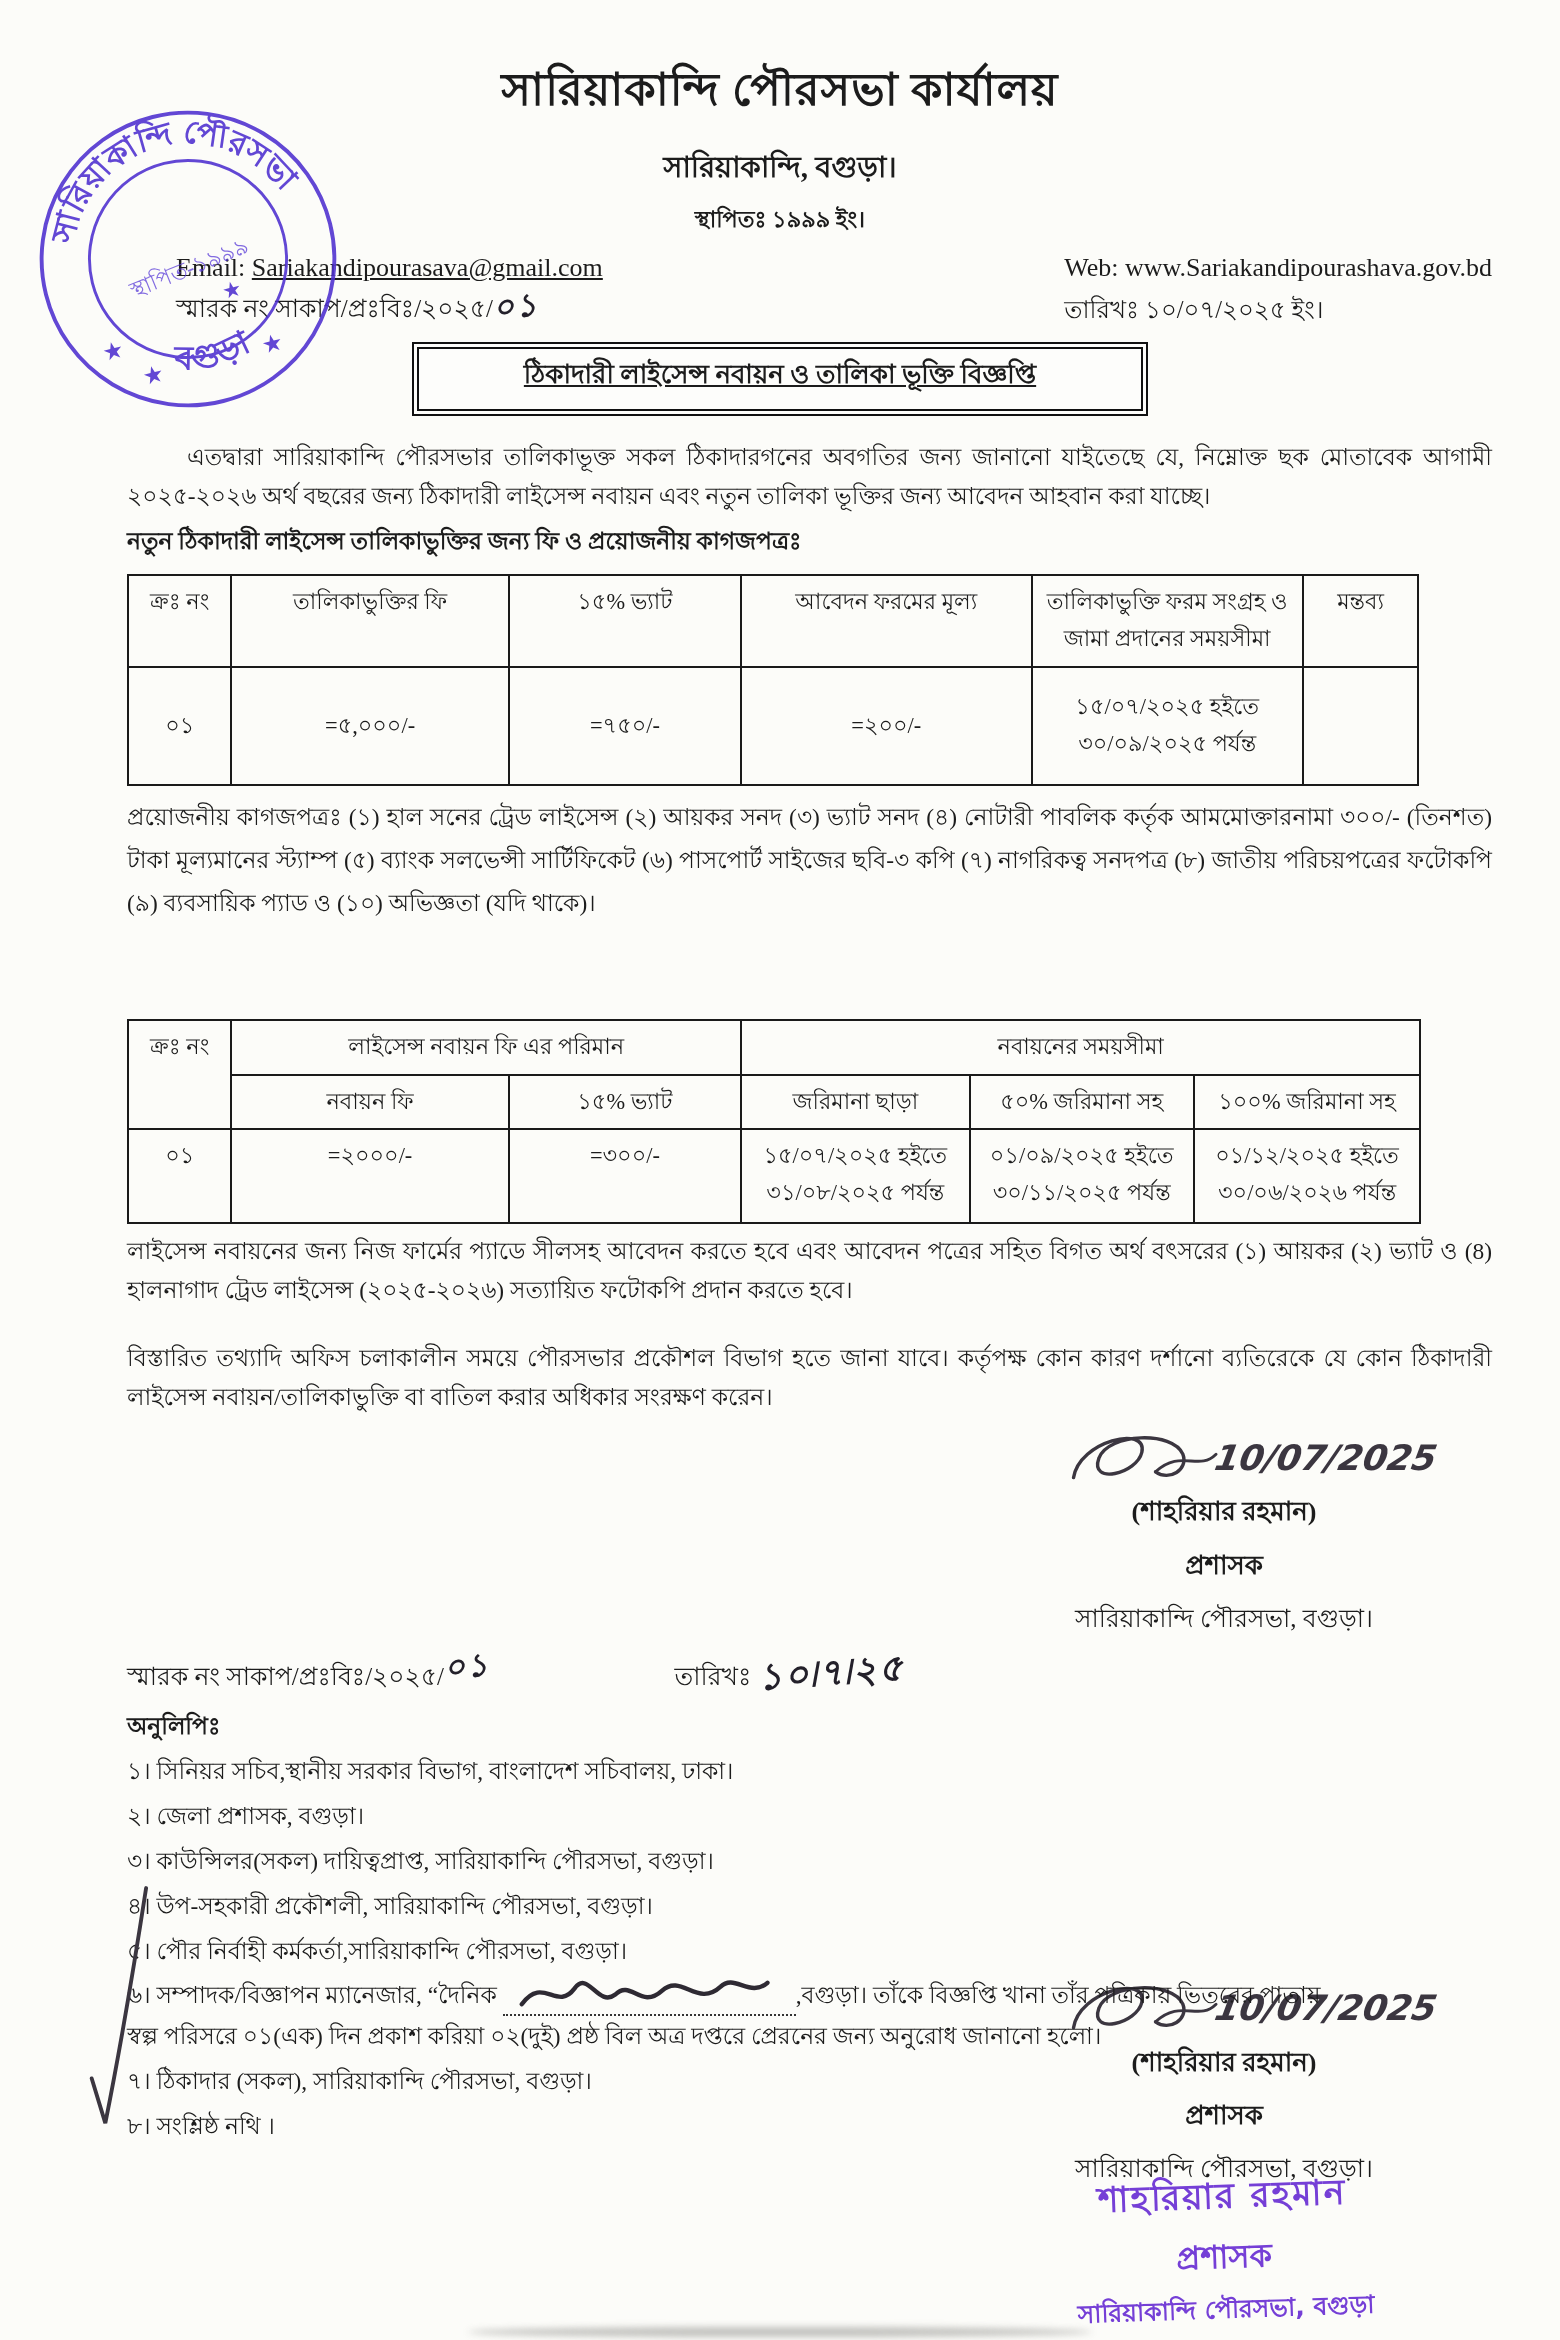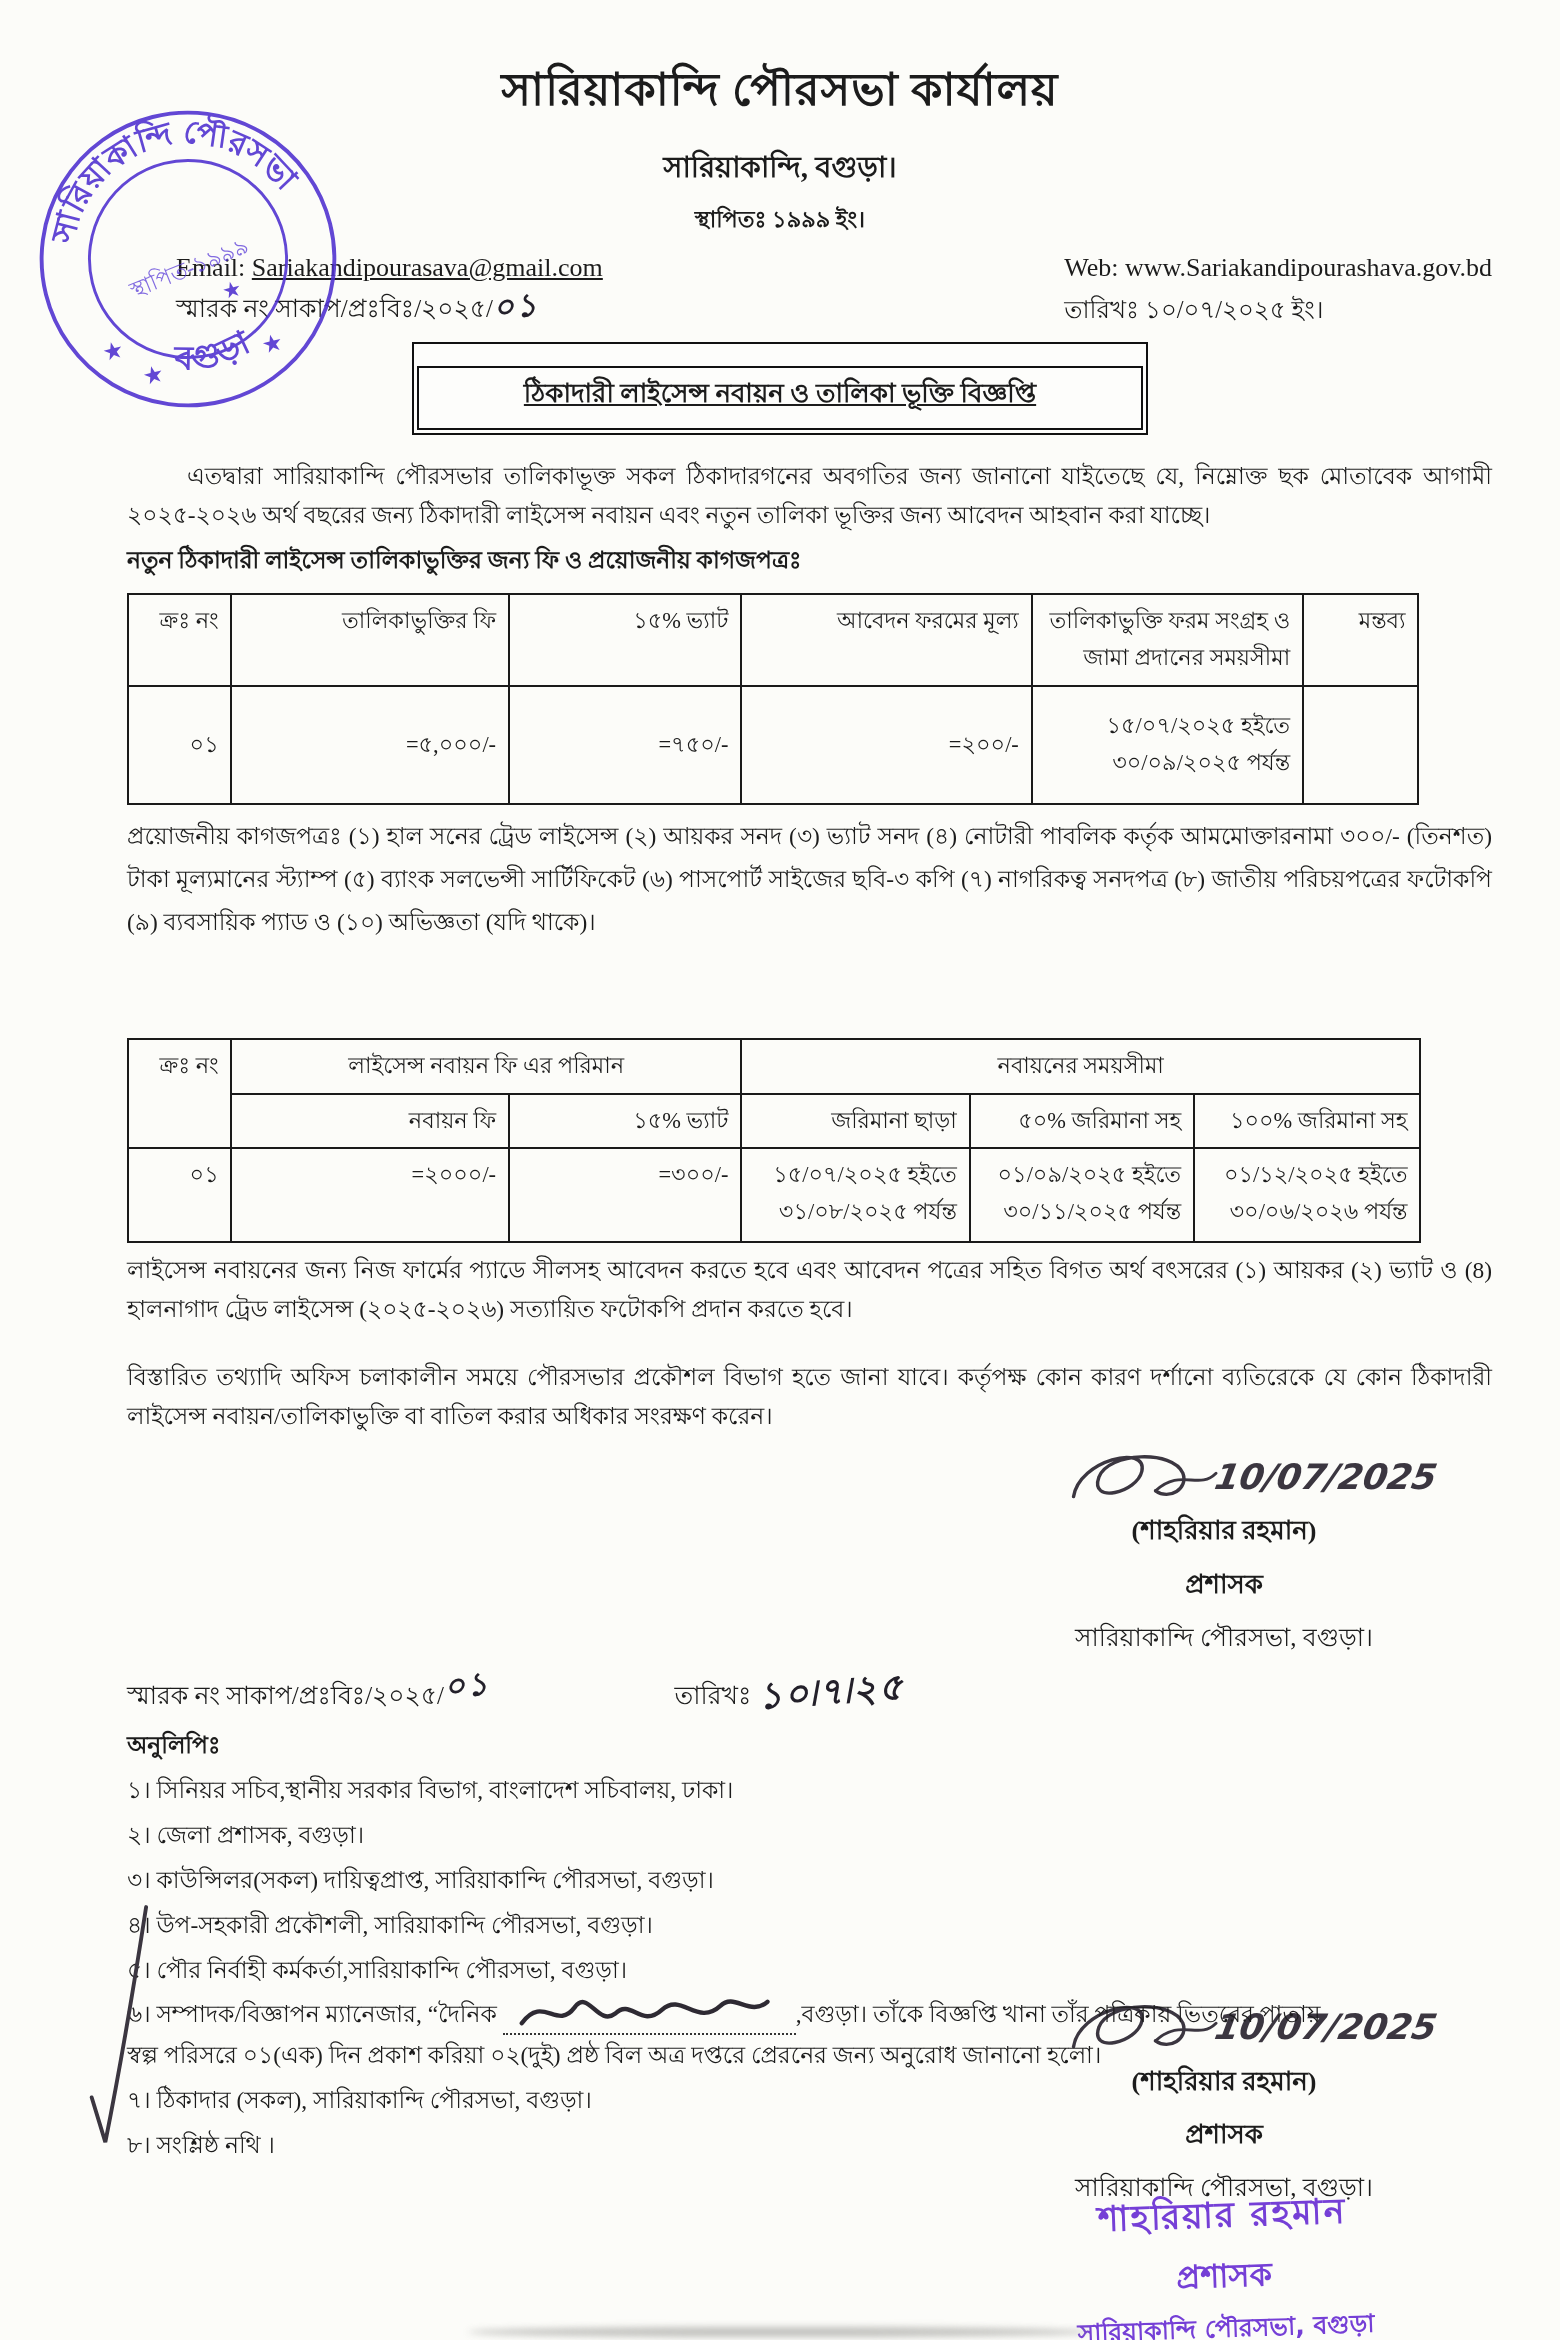--- a/index.html
+++ b/index.html
@@ -16,33 +16,33 @@
   .info-row{ display:flex;justify-content:space-between;margin:13.7px 68px 0 176px;text-align:left; }
   .email-line{ font-size:26px; }
   .email-line .uline{ text-decoration:underline; }
   .memo-line{ font-size:25px;margin-top:5.9px; }
   .web-line{ font-size:26px; }
   .date-line{ font-size:24.4px;margin-top:7.8px; }
   .hand{ font-family:"DejaVu Sans",sans-serif;font-weight:bold;font-style:italic;color:#23202a; }
   .hand-big{ font-size:32px;line-height:19.5px;letter-spacing:2px;display:inline-block;transform:rotate(-4deg); }
   
   .title-box-outer{ width:726px;margin:9.8px auto 0 auto;border:2.9px solid #111;padding:2.9px;background:#fdfdfb; }
-  .title-box-inner{ border:2.9px solid #111;padding:4.9px 9.8px 11.7px 9.8px;text-align:center;margin-top:19px; }
+  .title-box-inner{ border:2.9px solid #111;padding:4.9px 9.8px 11.7px 9.8px;text-align:center; }
   .notice-title{ font-size:26px;font-weight:bold;text-decoration:underline; }
   
   .para{ margin:0 68px 0 127px;font-size:23.4px;line-height:39px;text-align:justify; }
   .indent{ text-indent:60px; }
   .p-intro{ margin-top:21.5px; }
   .p-fees{ margin-top:5.9px;font-weight:bold; }
   .p-docs{ margin-top:9.8px;line-height:43px; }
   .p-renew{ margin-top:7.8px; }
   .p-details{ margin-top:29px; }
   
   table.doc{ border-collapse:collapse;margin:13.7px 0 0 127px;font-size:22.4px; }
-  table.doc td,table.doc th{ border:2.4px solid #1a1a1a;padding:7.8px 11.7px;font-weight:normal;text-align:right;vertical-align:top; }
+  table.doc td,table.doc th{ border:2.4px solid #1a1a1a;padding:7.8px 11.7px;font-weight:normal;text-align:center;vertical-align:top; }
   table.doc .ctr{ text-align:center; }
   table.doc .mid{ vertical-align:middle; }
   .t1-c0{width:78px;} .t1-c1{width:252px;} .t1-c2{width:207px;} .t1-c3{width:265px;} .t1-c4{width:246px;} .t1-c5{width:90px;border-radius:17px;}
   .t2-c0{width:78px;} .t2-c1{width:252px;} .t2-c2{width:207px;} .t2-c3{width:203px;} .t2-c4{width:199px;} .t2-c5{width:201px;}
   .row-tall td{ height:101px; }
   .t2-data td{ height:76px; }
   
   .sign-block{ width:458px;margin:3.9px 107px 0 auto;text-align:center; }
   .sig-svg{ display:block;margin:0 auto -13.7px 59px; }
   .sig-name{ font-size:26px;font-weight:bold; }

